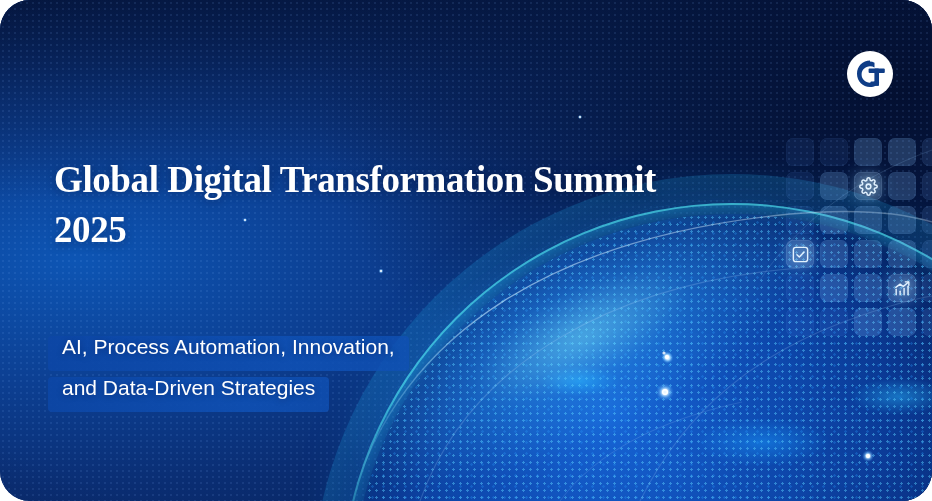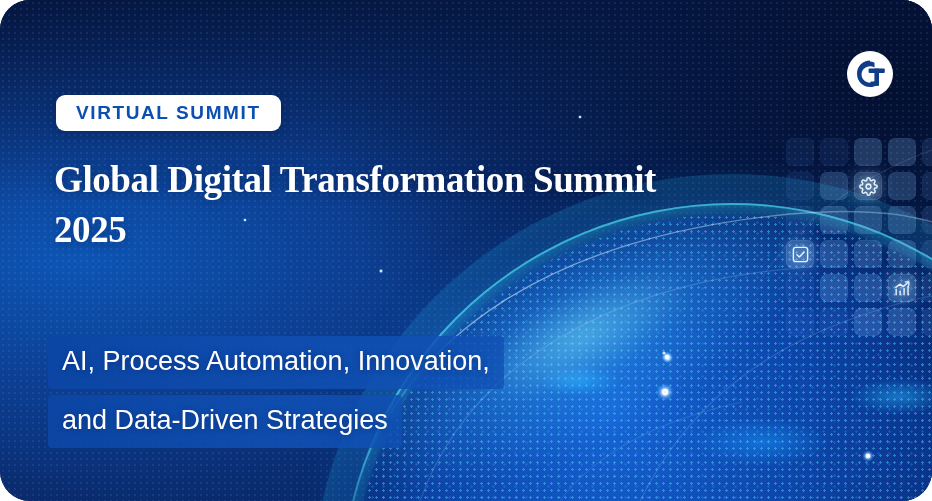--- a/index.html
+++ b/index.html
@@ -158,23 +158,23 @@
     font-family:Liberation Serif, serif;
   }
 
   .sublines{
     position:absolute;left:48px;top:336px;
     display:flex;flex-direction:column;align-items:flex-start;gap:6px;
   }
   .subline{
     background:linear-gradient(90deg, rgba(12,70,165,.92) 0%, rgba(15,80,180,.88) 70%, rgba(15,80,180,.80) 100%);
     color:#ffffff;
-    font-size:27px;
+    font-size:21px;
     line-height:1;
-    padding:12px 14px 14px 14px;
+    padding:0 14px 14px 14px;
     border-radius:4px;
     white-space:nowrap;
     text-shadow:0 1px 6px rgba(2,14,46,.35);
   }
 
   
   .logo{
     position:absolute;right:38px;top:50px;
     display:flex;align-items:center;gap:10px;
   }
@@ -305,21 +305,20 @@
     <div class="cell dim"></div>
     <div class="cell lit"></div>
     <div class="cell lit"></div>
     <div class="cell"></div>
   </div>
 
   <div class="bg-vignette"></div>
 
   <div class="content">
 
-    <div class="badge">VIRTUAL SUMMIT</div>
 
     <div class="headline">Global Digital Transformation Summit 2025</div>
 
     <div class="sublines">
       <div class="subline">AI, Process Automation, Innovation,</div>
       <div class="subline">and Data-Driven Strategies</div>
     </div>
 
     <div class="logo">
       <svg class="logo-mark" viewBox="0 0 48 48">

